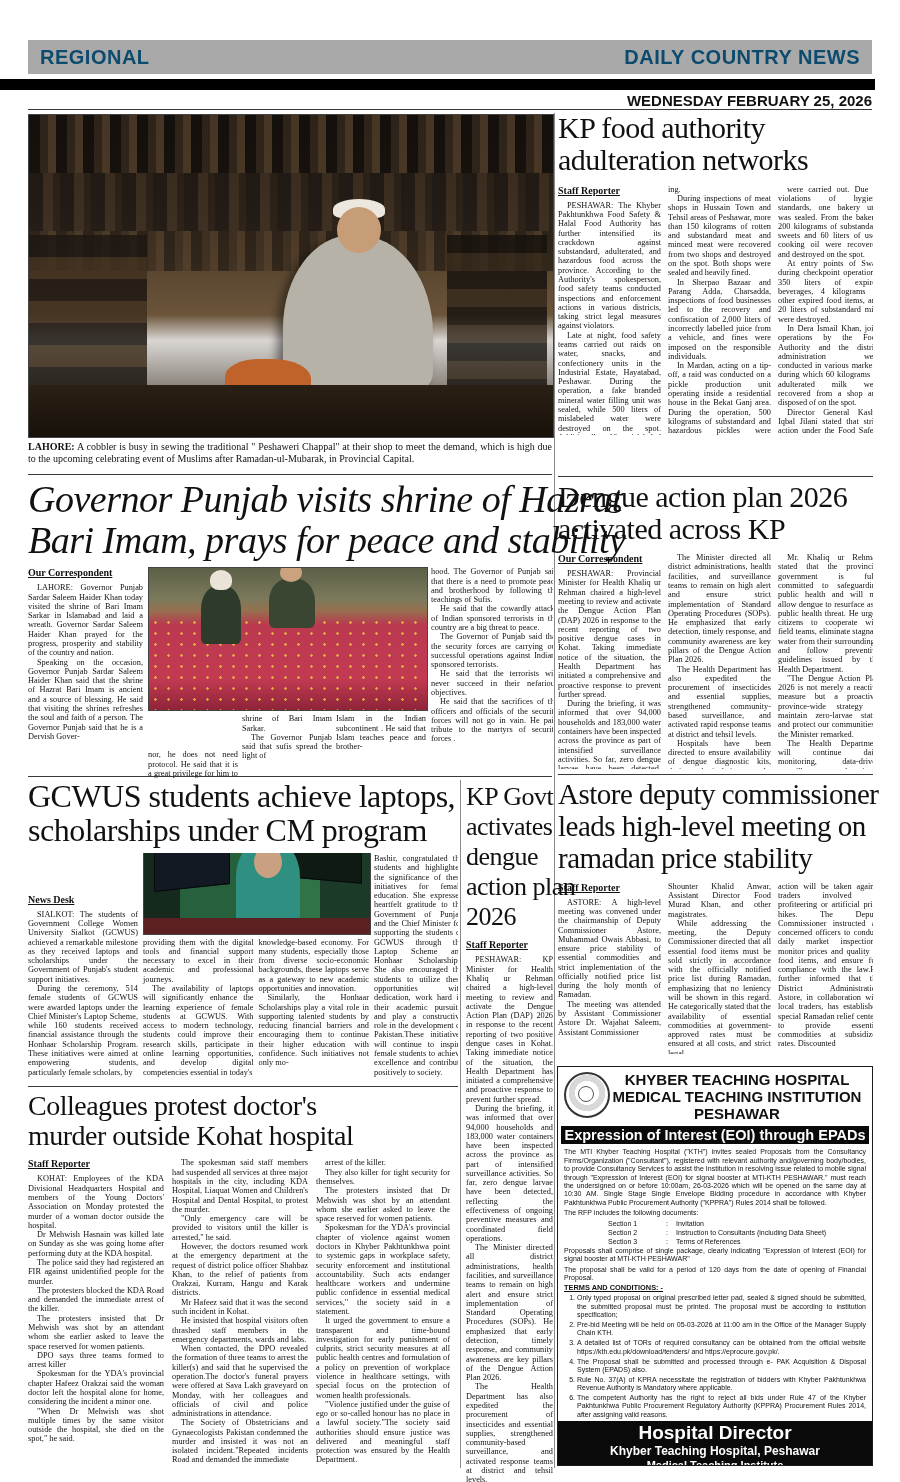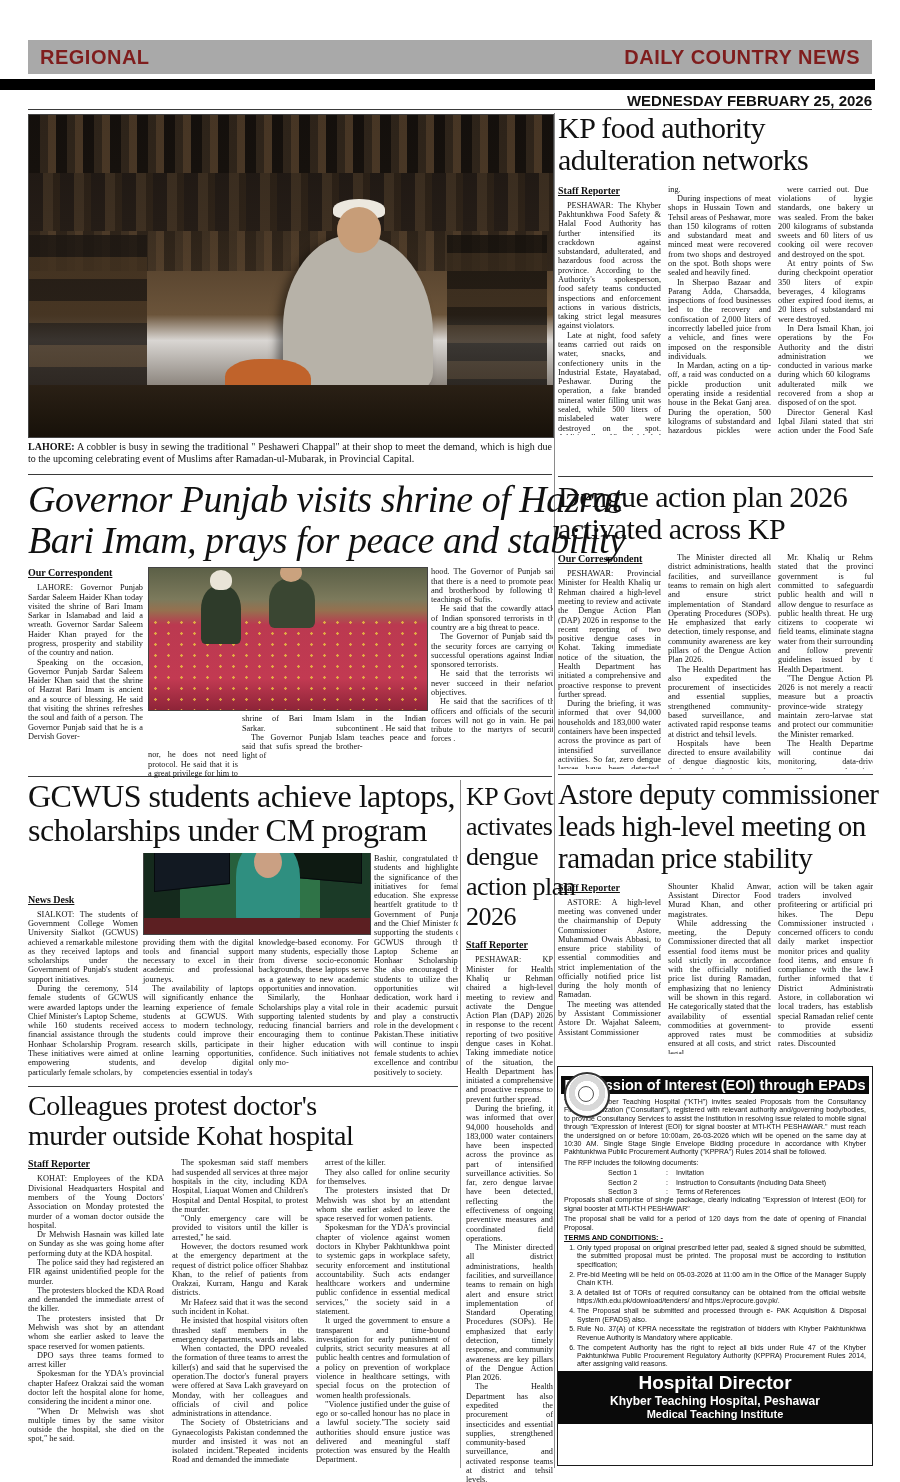--- a/index.html
+++ b/index.html
@@ -1,21 +1,21 @@
 <!DOCTYPE html>
 <html><head>
 <meta charset="utf-8">
 <style>
   html,body{margin:0;padding:0;background:#e8e8e8;}
   #page{position:relative;width:900px;height:1482px;background:#fff;margin:0 auto;
         font-family:"Liberation Serif",serif;color:#111;overflow:hidden;}
   
   .mast-bar{position:absolute;left:28px;top:40px;width:844px;height:34px;background:#a9a9a9;
             display:flex;justify-content:space-between;align-items:center;padding:0 12px;box-sizing:border-box;}
-  .mast-bar span{font-family:"Liberation Sans",sans-serif;font-weight:bold;font-size:20px;color:#7f1d1d;letter-spacing:.5px;}
+  .mast-bar span{font-family:"Liberation Sans",sans-serif;font-weight:bold;font-size:20px;color:#0c4a6e;letter-spacing:.5px;}
   .black-bar{position:absolute;left:0;top:79px;width:875px;height:11px;background:#000;}
   .date-line{position:absolute;right:28px;top:92px;font-family:"Liberation Sans",sans-serif;
              font-weight:bold;font-size:15px;}
   .hrule{position:absolute;border-top:1.5px solid #3a3a3a;height:0;}
   .vrule{position:absolute;width:1px;background:#8a8a8a;}
   
   .headline{font-weight:400;letter-spacing:-.5px;}
   .headline div{white-space:nowrap;}
   .byline{font-size:10px;font-weight:bold;text-decoration:underline;margin:0 0 5px 0;}
   .btxt{font-size:8.3px;line-height:1.12;text-align:justify;}
@@ -234,21 +234,21 @@
           <p>The spokesman said staff members had suspended all services at three major hospitals in the city, including KDA Hospital, Liaquat Women and Children's Hospital and Dental Hospital, to protest the murder.</p>
           <p>"Only emergency care will be provided to visitors until the killer is arrested," he said.</p>
           <p>However, the doctors resumed work at the emergency department at the request of district police officer Shahbaz Khan, to the relief of patients from Orakzai, Kurram, Hangu and Karak districts.</p>
           <p>Mr Hafeez said that it was the second such incident in Kohat.</p>
           <p>He insisted that hospital visitors often thrashed staff members in the emergency departments, wards and labs.</p>
           <p>When contacted, the DPO revealed the formation of three teams to arrest the killer(s) and said that he supervised the operation.The doctor's funeral prayers were offered at Sava Lakh graveyard on Monday, with her colleagues and officials of civil and police administrations in attendance.</p>
           <p>The Society of Obstetricians and Gynaecologists Pakistan condemned the murder and insisted it was not an isolated incident."Repeated incidents Road and demanded the immediate</p>
         </div>
       <div class="btxt" style="width:134px;flex:none;">
           <p>arrest of the killer.</p>
-          <p>They also called for online security for themselves.</p>
+          <p>They also killer for tight security for themselves.</p>
           <p>The protesters insisted that Dr Mehwish was shot by an attendant whom she earlier asked to leave the space reserved for women patients.</p>
           <p>Spokesman for the YDA's provincial chapter of violence against women doctors in Khyber Pakhtunkhwa point to systemic gaps in workplace safety, security enforcement and institutional accountability. Such acts endanger healthcare workers and undermine public confidence in essential medical services," the society said in a statement.</p>
           <p>It urged the government to ensure a transparent and time-bound investigation for early punishment of culprits, strict security measures at all public health centres and formulation of a policy on prevention of workplace violence in healthcare settings, with special focus on the protection of women health professionals.</p>
           <p>"Violence justified under the guise of ego or so-called honour has no place in a lawful society."The society said authorities should ensure justice was delivered and meaningful staff protection was ensured by the Health Department.</p>
         </div>
     </div>
   </div>
 
   <div style="position:absolute;left:558px;top:112px;width:315px;">
     <div class="headline" style="font-size:30px;line-height:1.08;">
@@ -326,20 +326,25 @@
         </div>
       <div class="frag" style="width:102px;flex:none;">
           <p>action will be taken against traders involved in profiteering or artificial price hikes. The Deputy Commissioner instructed all concerned officers to conduct daily market inspections, monitor prices and quality of food items, and ensure full compliance with the law.He further informed that the District Administration Astore, in collaboration with local traders, has established special Ramadan relief centers to provide essential commodities at subsidized rates. Discounted</p>
         </div>
     </div>
   </div>
 
   <div class="ad-box">
     <div class="ad-head">
       <div class="kth-logo"></div>
+      <div>
+          <div>KHYBER TEACHING HOSPITAL</div>
+          <div>MEDICAL TEACHING INSTITUTION</div>
+          <div>PESHAWAR</div>
+        </div>
     </div>
     <div class="ad-banner">Expression of Interest (EOI) through EPADs</div>
     <div class="ad-body">
       <p>The MTI Khyber Teaching Hospital ("KTH") invites sealed Proposals from the Consultancy Firms/Organization ("Consultant"), registered with relevant authority and/governing body/bodies, to provide Consultancy Services to assist the Institution in resolving issue related to mobile signal through "Expression of Interest (EOI) for signal booster at MTI-KTH PESHAWAR." must reach the undersigned on or before 10:00am, 26-03-2026 which will be opened on the same day at 10:30 AM. Single Stage Single Envelope Bidding procedure in accordance with Khyber Pakhtunkhwa Public Procurement Authority ("KPPRA") Rules 2014 shall be followed.</p>
       <p style="margin-bottom:1px;">The RFP includes the following documents:</p>
       <div class="sec-row">
         <span>Section 1</span>
         <span>:</span>
         <span>Invitation</span>
       </div>

